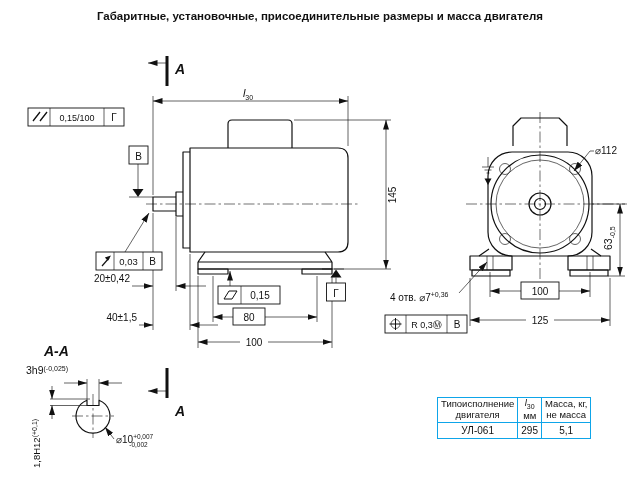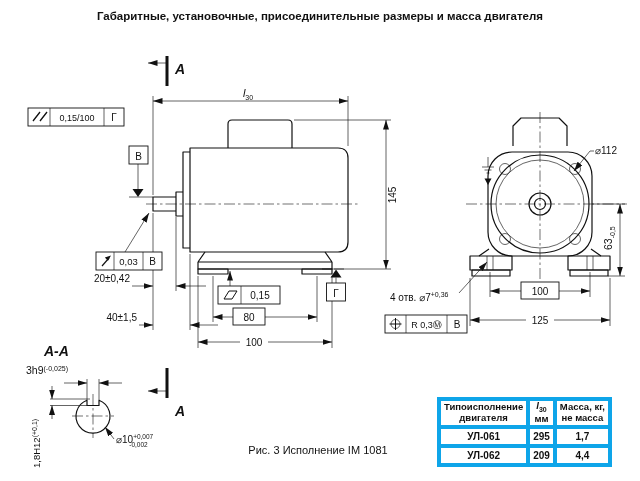--- a/index.html
+++ b/index.html
@@ -15,21 +15,21 @@
   .cl{stroke:#111;stroke-width:0.6;fill:none;stroke-dasharray:11 3 2.5 3;}
   .fr{fill:#fff;stroke:#111;stroke-width:0.9;}
   .blkfill{fill:#111;stroke:none;}
   .white{fill:#fff;stroke:none;}
   .lbl{font-size:10px;}
   .sm{font-size:7px;}
   .it{font-style:italic;}
   .sec{font-size:14px;font-weight:bold;font-style:italic;}
   table.spec{position:absolute;top:397px;left:437px;border-collapse:collapse;
              font-size:10px;text-align:center;}
-  table.spec td,table.spec th{border:4px solid #0ea5e9;padding:0 3px;font-weight:bold;
+  table.spec td,table.spec th{border:1px solid #0ea5e9;padding:0 3px;font-weight:normal;
              vertical-align:middle;line-height:1.15;}
   table.spec th{font-size:9.5px;}
   .blk{display:block;}
   tr.dr td{height:15px;margin-top:41px;}
 </style>
 </head>
 <body>
 
 <div class="page">
 
@@ -275,25 +275,19 @@
         <span class="blk">мм</span>
       </th>
       <th class="c3">
         <span class="blk">Масса, кг,</span>
         <span class="blk">не масса</span>
       </th>
     </tr>
     <tr class="dr">
       <td>УЛ-061</td>
       <td>295</td>
-      <td>1,7</td>
-    </tr>
-    <tr class="dr">
-      <td>УЛ-062</td>
-      <td>209</td>
-      <td>4,4</td>
+      <td>5,1</td>
     </tr>
   </tbody>
     </table>
 
-  <div class="caption">Рис. 3 Исполнение IM 1081</div>
 
 </div>
 
 </body></html>

